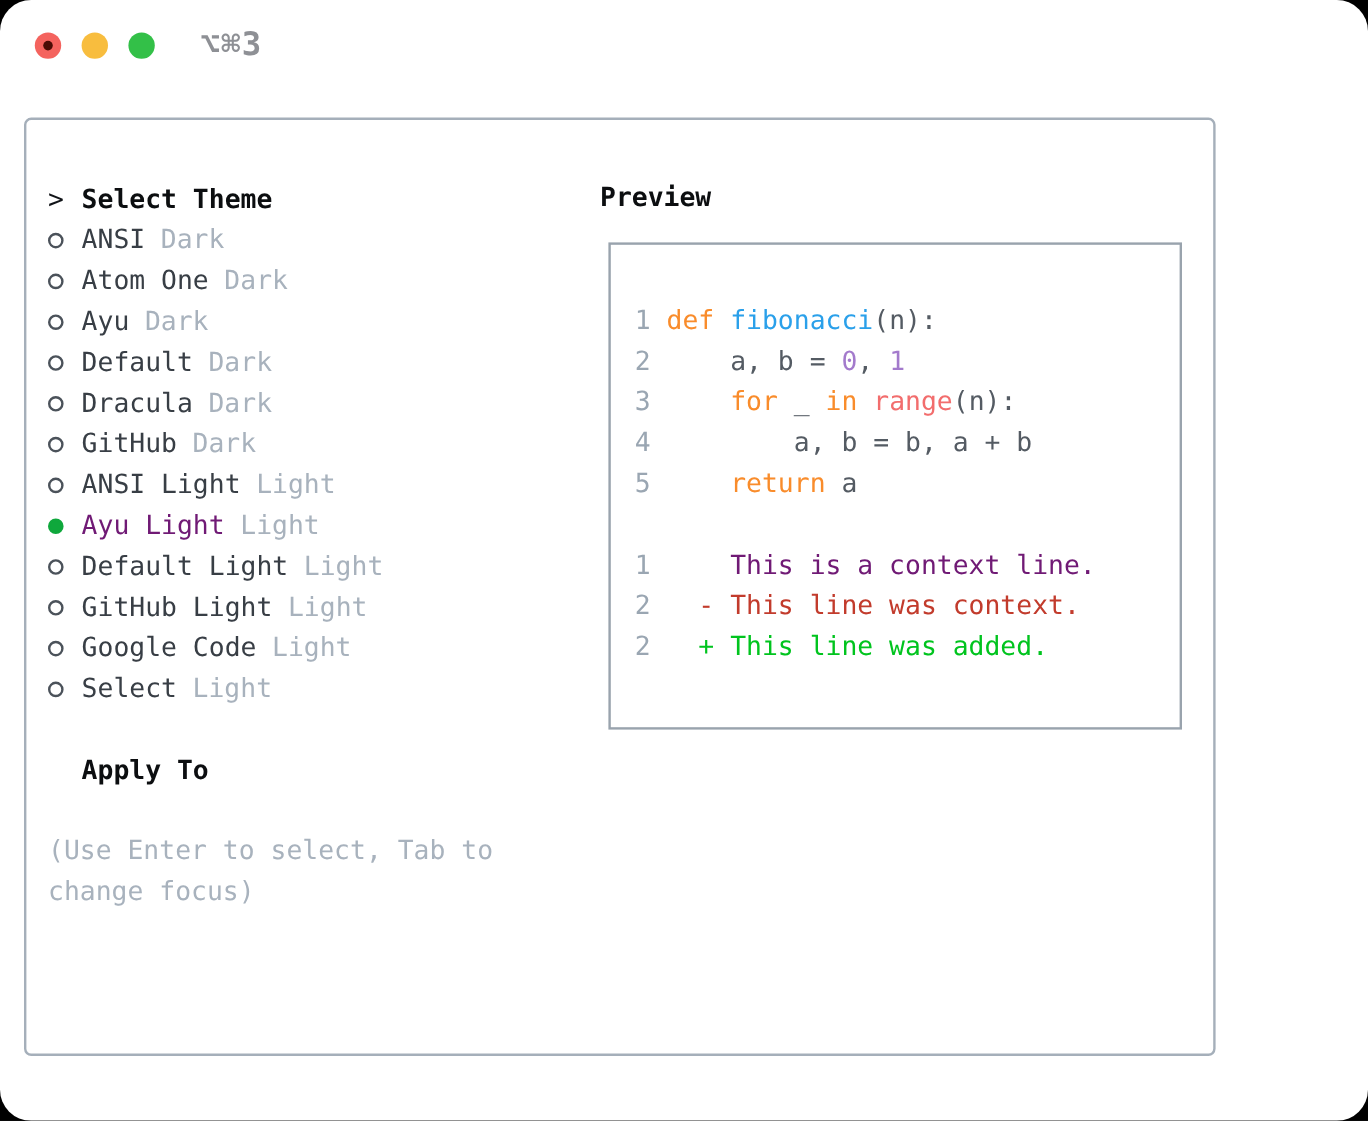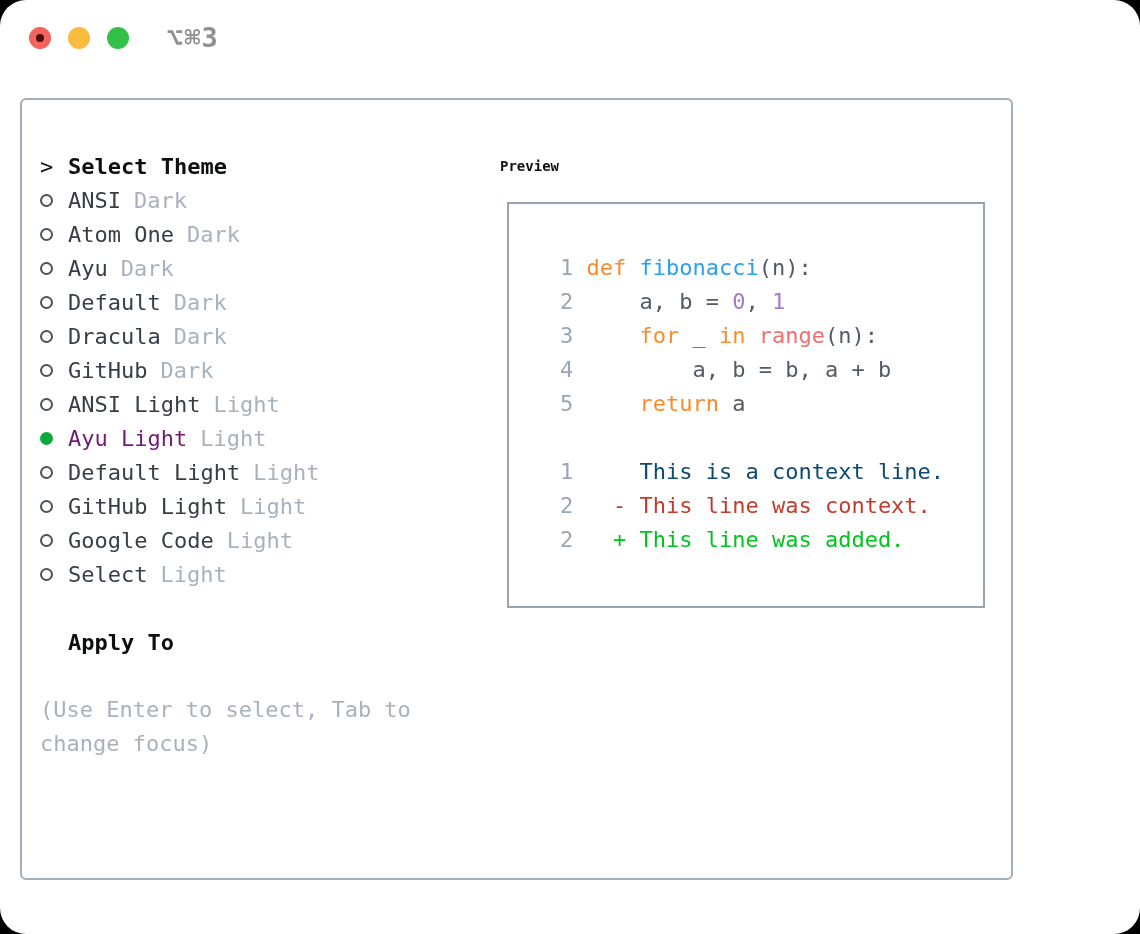--- a/index.html
+++ b/index.html
@@ -64,30 +64,30 @@
   .hint {
     margin-top: 0; width: 430px;
     font-size: 22px; line-height: 34px; color: #a8b2bd;
     white-space: normal; word-wrap: break-word;
   }
 
   
   .preview-header {
     position: absolute; left: 478px; top: 49px;
     height: 34px; line-height: 34px;
-    font-size: 14px; font-weight: bold; color: #0c0e10;
+    font-size: 22px; font-weight: bold; color: #0c0e10;
   }
   .preview-box {
     position: absolute; left: 485px; top: 102px;
     width: 478px; height: 406px;
     border: 2px solid #99a3ad;
     background: #ffffff;
   }
   .code-area { padding: 47px 0 0 20px; }
-  .code-line { height: 34px; line-height: 34px; font-size: 22px; white-space: pre; margin-left: 31px; }
+  .code-line { height: 34px; line-height: 34px; font-size: 22px; white-space: pre; }
   .gutter { display: inline-block; width: 2ch; }
 </style>
 </head>
 <body>
 
 <div class="window">
 
   <div class="titlebar">
     <div class="traffic-light tl-red">
       <div class="inner-dot"></div>
@@ -137,20 +137,20 @@
     <div class="preview-header">Preview</div>
 
     <div class="preview-box">
       <div class="code-area" id="code-area">
           <div class="code-line"><span class="gutter" style="color: rgb(154, 166, 178);">1</span><span style="color: rgb(249, 140, 43);">def</span><span style="color: rgb(84, 91, 99);"> </span><span style="color: rgb(42, 160, 234);">fibonacci</span><span style="color: rgb(84, 91, 99);">(n):</span></div>
           <div class="code-line"><span class="gutter" style="color: rgb(154, 166, 178);">2</span><span style="color: rgb(84, 91, 99);">    a, b = </span><span style="color: rgb(163, 122, 204);">0</span><span style="color: rgb(84, 91, 99);">, </span><span style="color: rgb(163, 122, 204);">1</span></div>
           <div class="code-line"><span class="gutter" style="color: rgb(154, 166, 178);">3</span><span style="color: rgb(84, 91, 99);">    </span><span style="color: rgb(249, 140, 43);">for</span><span style="color: rgb(84, 91, 99);"> _ </span><span style="color: rgb(249, 140, 43);">in</span><span style="color: rgb(84, 91, 99);"> </span><span style="color: rgb(242, 109, 109);">range</span><span style="color: rgb(84, 91, 99);">(n):</span></div>
           <div class="code-line"><span class="gutter" style="color: rgb(154, 166, 178);">4</span><span style="color: rgb(84, 91, 99);">        a, b = b, a + b</span></div>
           <div class="code-line"><span class="gutter" style="color: rgb(154, 166, 178);">5</span><span style="color: rgb(84, 91, 99);">    </span><span style="color: rgb(249, 140, 43);">return</span><span style="color: rgb(84, 91, 99);"> a</span></div>
           <div class="code-line"><span class="gutter" style="color: rgb(154, 166, 178);"></span></div>
-          <div class="code-line"><span class="gutter" style="color: rgb(154, 166, 178);">1</span><span style="color: #0c4a6e;">    This is a context line.</span></div>
+          <div class="code-line"><span class="gutter" style="color: rgb(154, 166, 178);">1</span><span style="color: #701a75;">    This is a context line.</span></div>
           <div class="code-line"><span class="gutter" style="color: rgb(154, 166, 178);">2</span><span style="color: rgb(194, 59, 44);">  - This line was context.</span></div>
           <div class="code-line"><span class="gutter" style="color: rgb(154, 166, 178);">2</span><span style="color: rgb(0, 196, 30);">  + This line was added.</span></div>
         </div>
     </div>
 
   </div>
 </div>
 
 </body></html>

